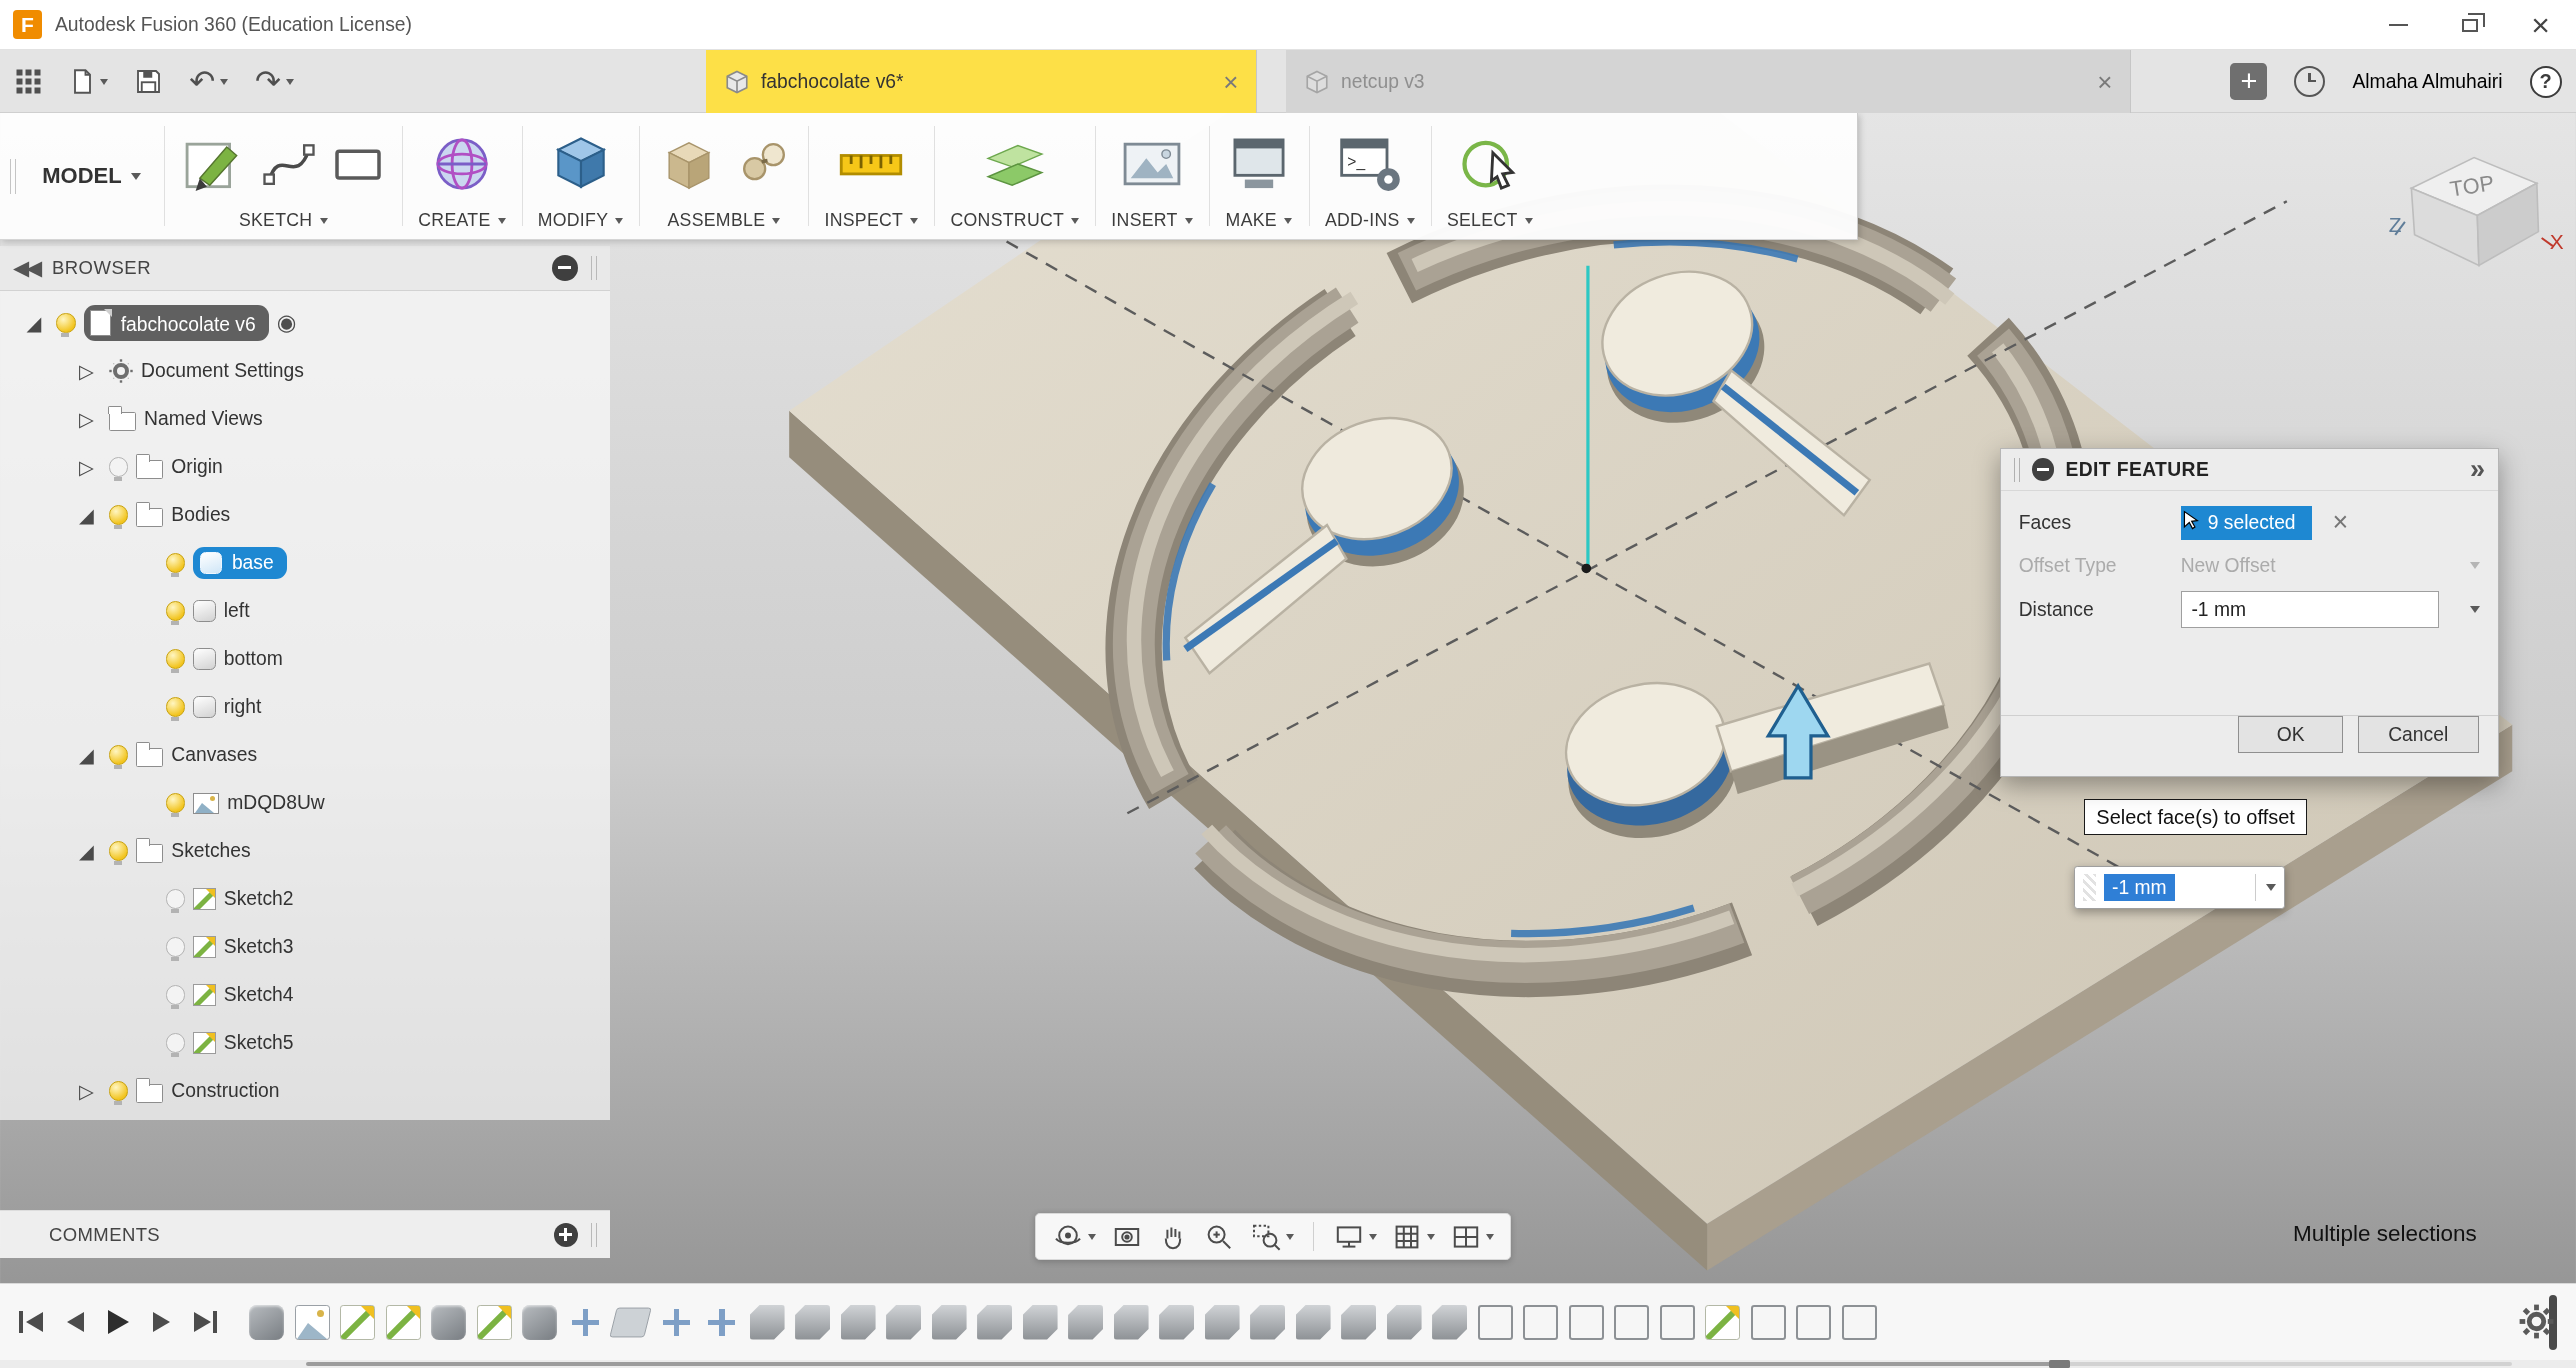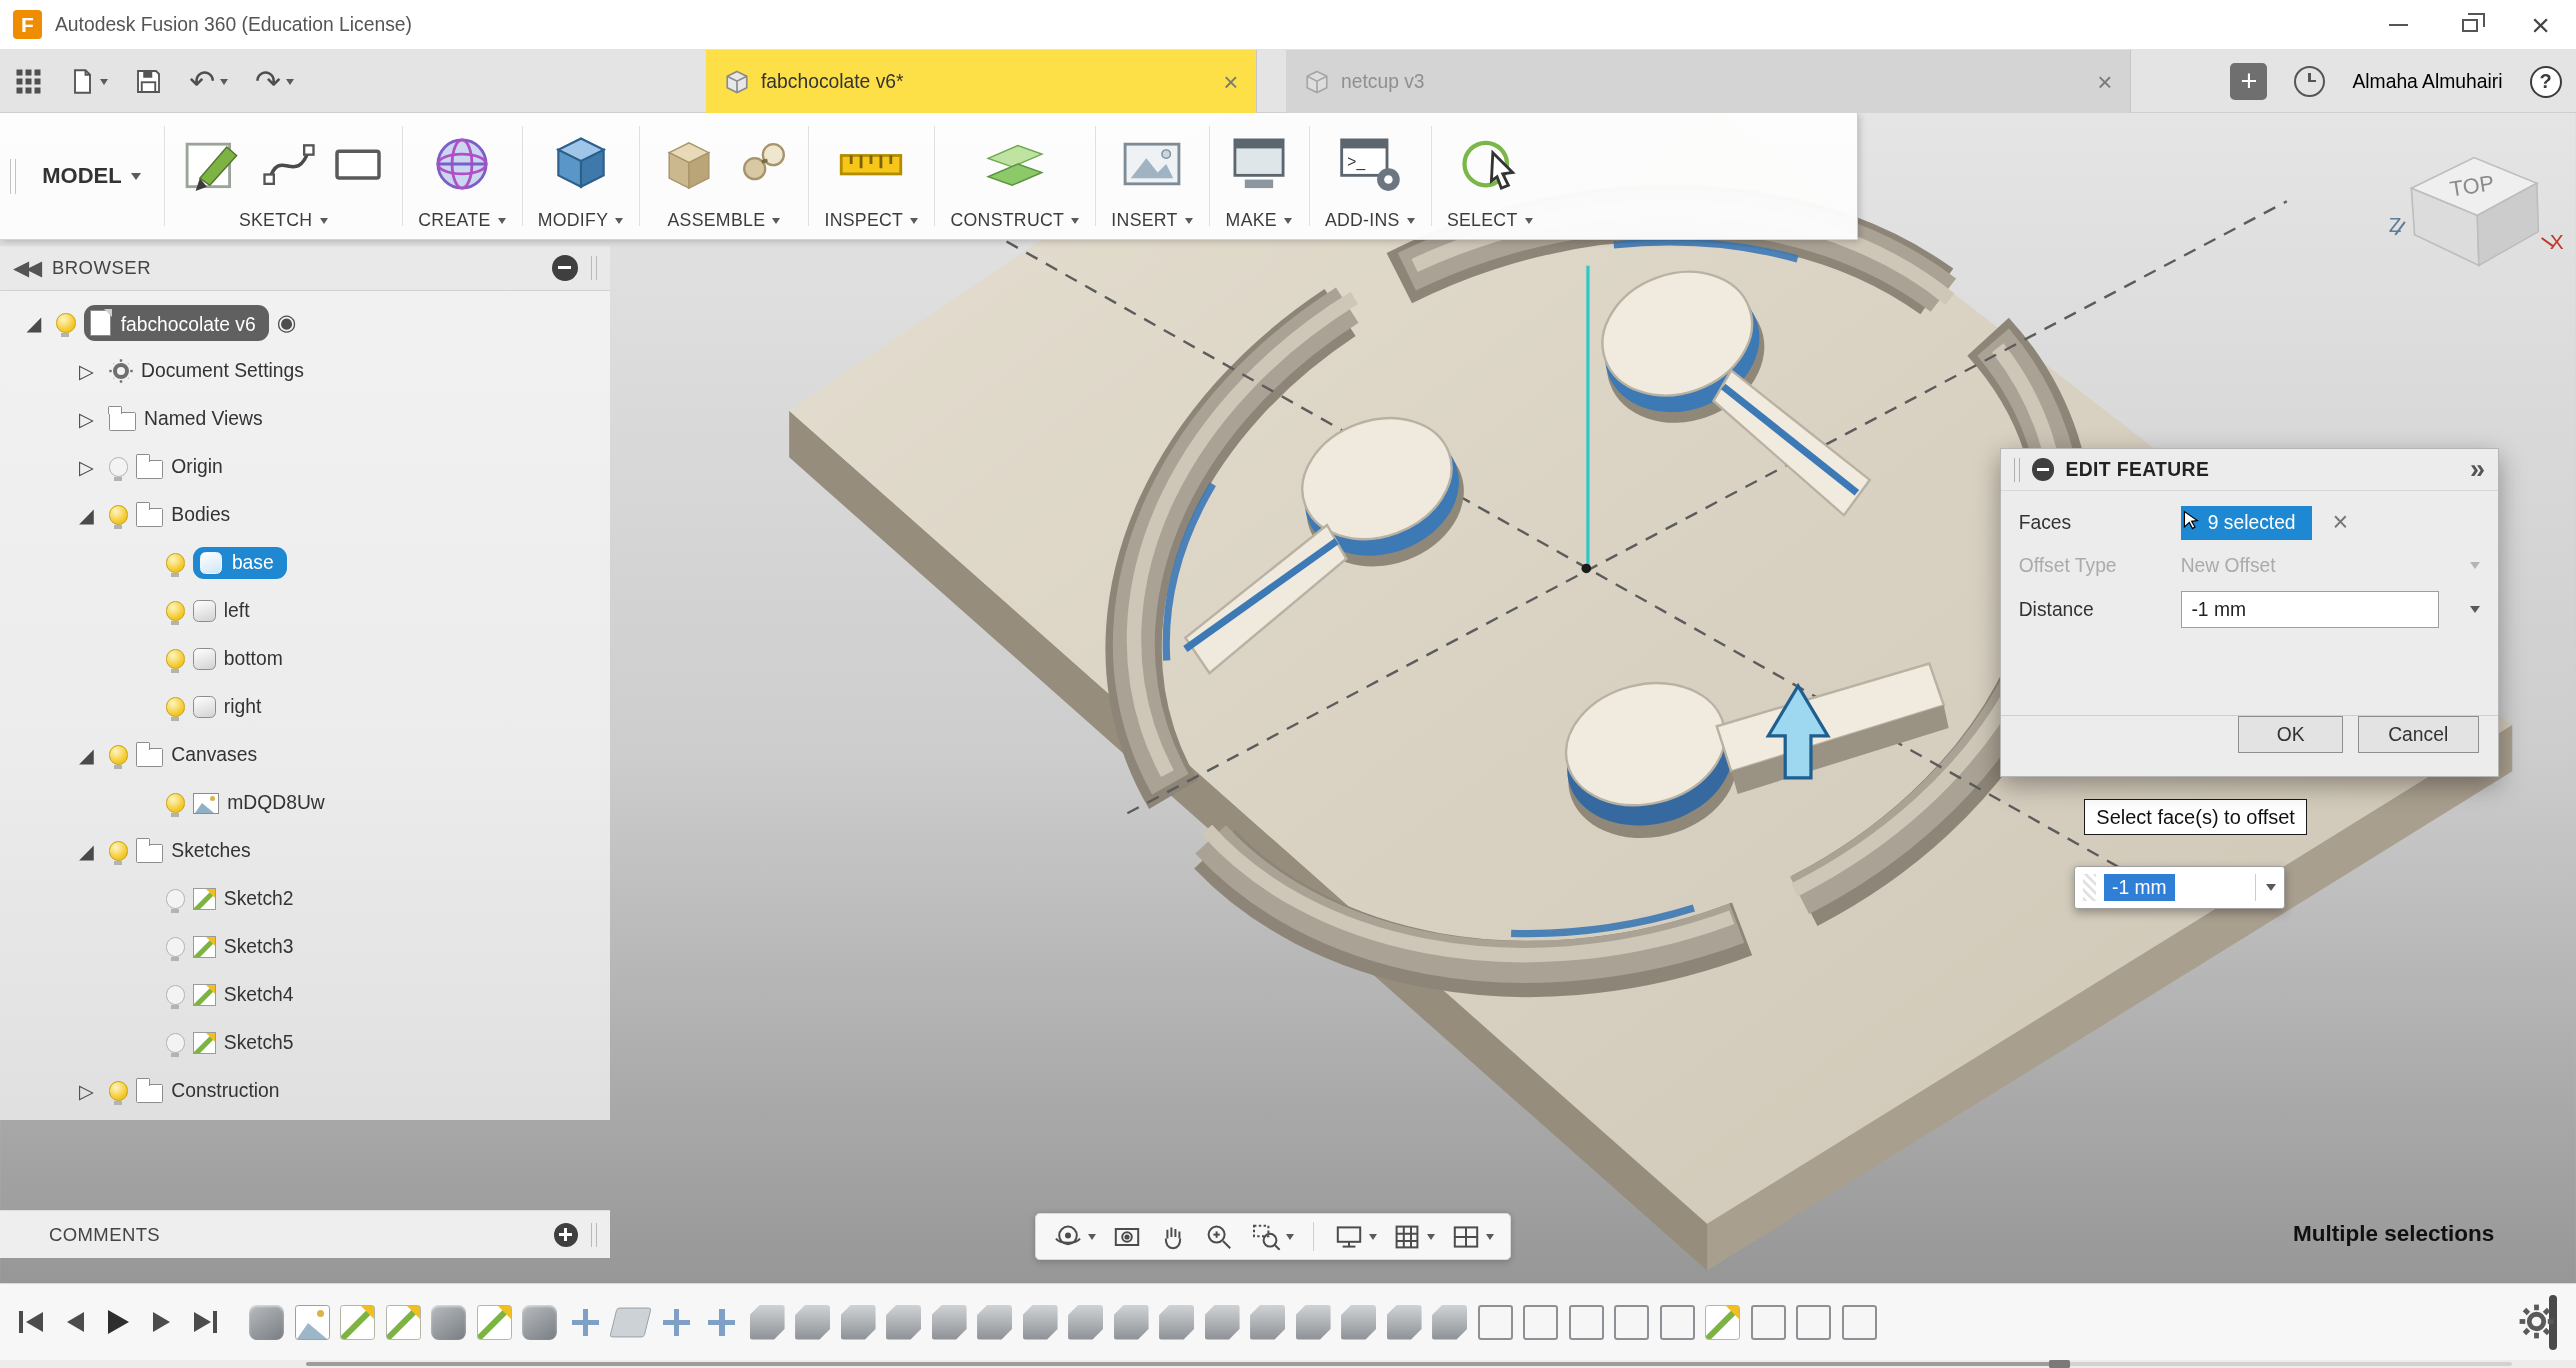--- a/index.html
+++ b/index.html
@@ -98,21 +98,21 @@
   .circle-plus::before{content:"";position:absolute;left:5.6px;top:10.5px;width:13px;height:3.2px;background:#fff}
   .circle-plus::after{content:"";position:absolute;left:10.5px;top:5.6px;width:3.2px;height:13px;background:#fff}
 
   
   .navbar{position:absolute;left:1035px;top:1213px;height:47px;background:rgba(252,252,252,.95);border:0.8px solid #d9d9d9;border-radius:4.8px;display:flex;align-items:center;padding:0 13px;gap:8px;z-index:35;box-shadow:0 1.6px 6.4px rgba(0,0,0,.2)}
   .nitem{display:flex;align-items:center;gap:4px;padding:3.2px 3.2px}
   .nsep{width:0.8px;height:29px;background:#d0d0d0;margin:0 8px}
   .nsvg{stroke:#4c4c4c;fill:none;stroke-width:2.5}
 
   
-  .status{position:absolute;left:2293px;top:1221px;font-weight:bold;font-size:22.5px;color:#111;z-index:30;white-space:nowrap}
+  .status{position:absolute;left:2293px;top:1221px;font-weight:normal;font-size:22.5px;color:#111;z-index:30;white-space:nowrap}
 
   
   .dialog{position:absolute;left:2000px;top:448px;width:499px;height:329px;background:#ececec;border:0.8px solid #b5b5b5;box-shadow:0 8px 24px rgba(0,0,0,.35);z-index:50}
   .dhead{height:42px;display:flex;align-items:center;gap:11.3px;padding:0 13px;border-bottom:0.8px solid #d8d8d8}
   .dgrip{width:6.4px;height:24px;border-left:1.6px solid #b0b0b0;border-right:1.6px solid #b0b0b0}
   .dcollapse{width:22.5px;height:22.5px;border-radius:50%;background:#3f3f3f;position:relative}
   .dcollapse::after{content:"";position:absolute;left:5.6px;top:9.7px;width:11.3px;height:3.2px;background:#fff}
   .dtitle{font-weight:bold;font-size:19.3px;color:#222;letter-spacing:0.4px}
   .dff{margin-left:auto;font-size:27px;color:#555;font-weight:bold;line-height:1}
   .drow{display:flex;align-items:center;padding:0 17.7px;gap:13px;margin-top:14.5px}

